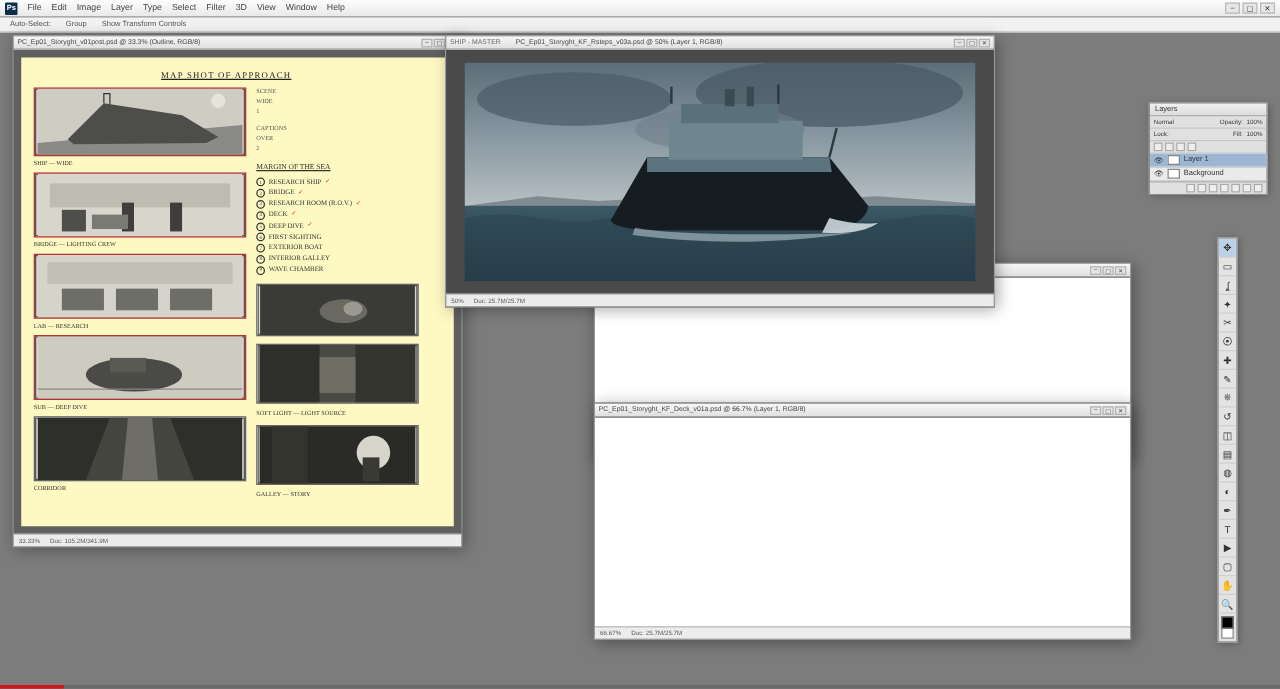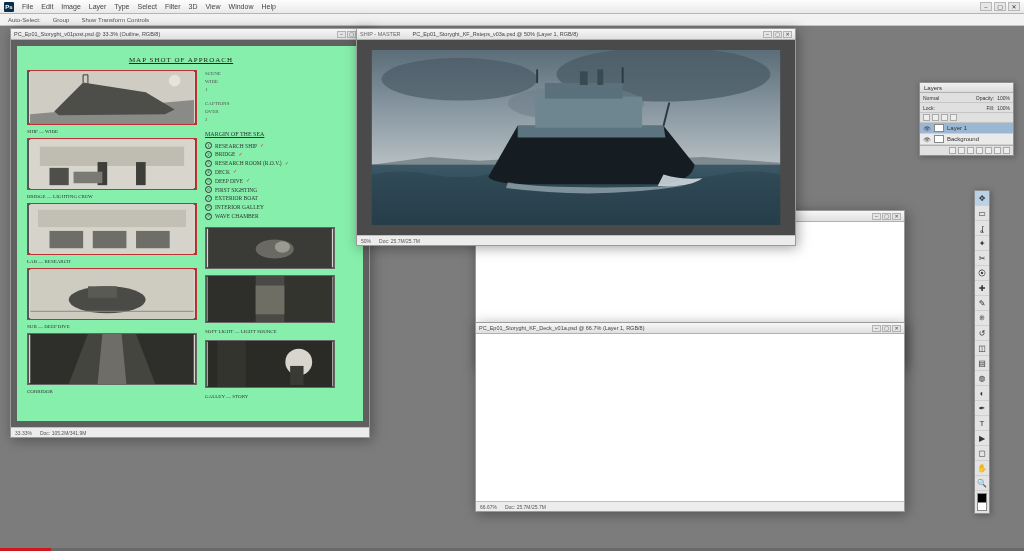--- a/index.html
+++ b/index.html
@@ -17,21 +17,21 @@
 
   
   .docwin { position: absolute; background: #585858; border: 1px solid #9a9a9a; box-shadow: 2px 2px 12px rgba(0,0,0,.35); }
   .docwin .titlebar { height: 11px; background: linear-gradient(#f7f7f7,#e0e0e0); border-bottom: 1px solid #b0b0b0; display:flex; align-items:center; padding:0 3px; font-size:5.5px; color:#444; white-space:nowrap; overflow:hidden; }
   .docwin .titlebar .tiny-controls { margin-left:auto; display:flex; gap:1px; }
   .docwin .titlebar .tiny-controls span { width:9px; height:7px; background:#e4e4e4; border:1px solid #b2b2b2; font-size:5px; display:flex; align-items:center; justify-content:center; }
   .docwin .canvas-area { position:absolute; top:11px; left:0; right:0; bottom:10px; background:#5a5a5a; overflow:hidden; }
   .docwin .statusbar { position:absolute; bottom:0; left:0; right:0; height:10px; background:#ececec; border-top:1px solid #c0c0c0; font-size:5px; color:#555; padding:0 4px; display:flex; align-items:center; gap:8px; }
 
   
-  .sheet { background:#86efac; position:absolute; inset:6px; display:grid; grid-template-columns: 170px 130px; grid-auto-rows: min-content; padding:10px 10px 6px 10px; gap:4px 8px; font-family: "Comic Sans MS", cursive; }
+  .sheet { background:#fef9c3; position:absolute; inset:6px; display:grid; grid-template-columns: 170px 130px; grid-auto-rows: min-content; padding:10px 10px 6px 10px; gap:4px 8px; font-family: "Comic Sans MS", cursive; }
   .sheet .pagetitle { grid-column:1/-1; text-align:center; font-size:7px; color:#222; letter-spacing:1px; text-decoration:underline; margin-bottom:2px; }
   .thumb { background:#d9d7d0; border:1px solid #b33; box-shadow:0 0 0 1px #555 inset; position:relative; }
   .thumb.no-red { border-color:#666; }
   .thumb svg { width:100%; height:100%; display:block; }
   .caption { font-size:5px; color:#333; }
   .notes { font-size:5.5px; color:#333; line-height:1.6; }
   .notes .line { display:flex; gap:3px; align-items:center; }
   .notes .circ { width:7px; height:7px; border:1px solid #333; border-radius:50%; display:flex; align-items:center; justify-content:center; font-size:4px; }
   .notes .tick { color:#c33; font-size:5px; }
   .small-thumbs { display:flex; flex-direction:column; gap:6px; }

